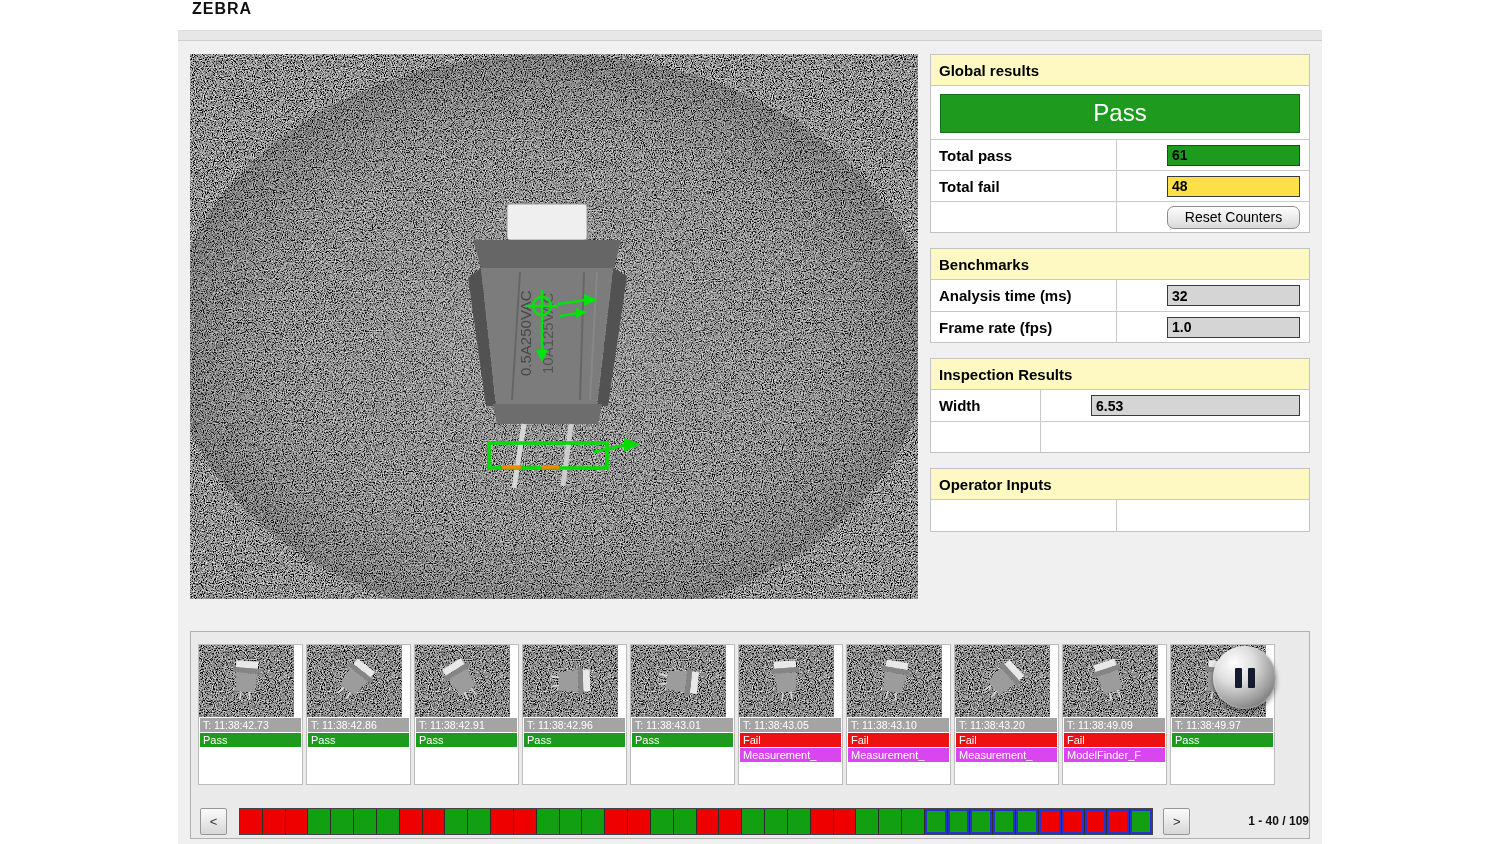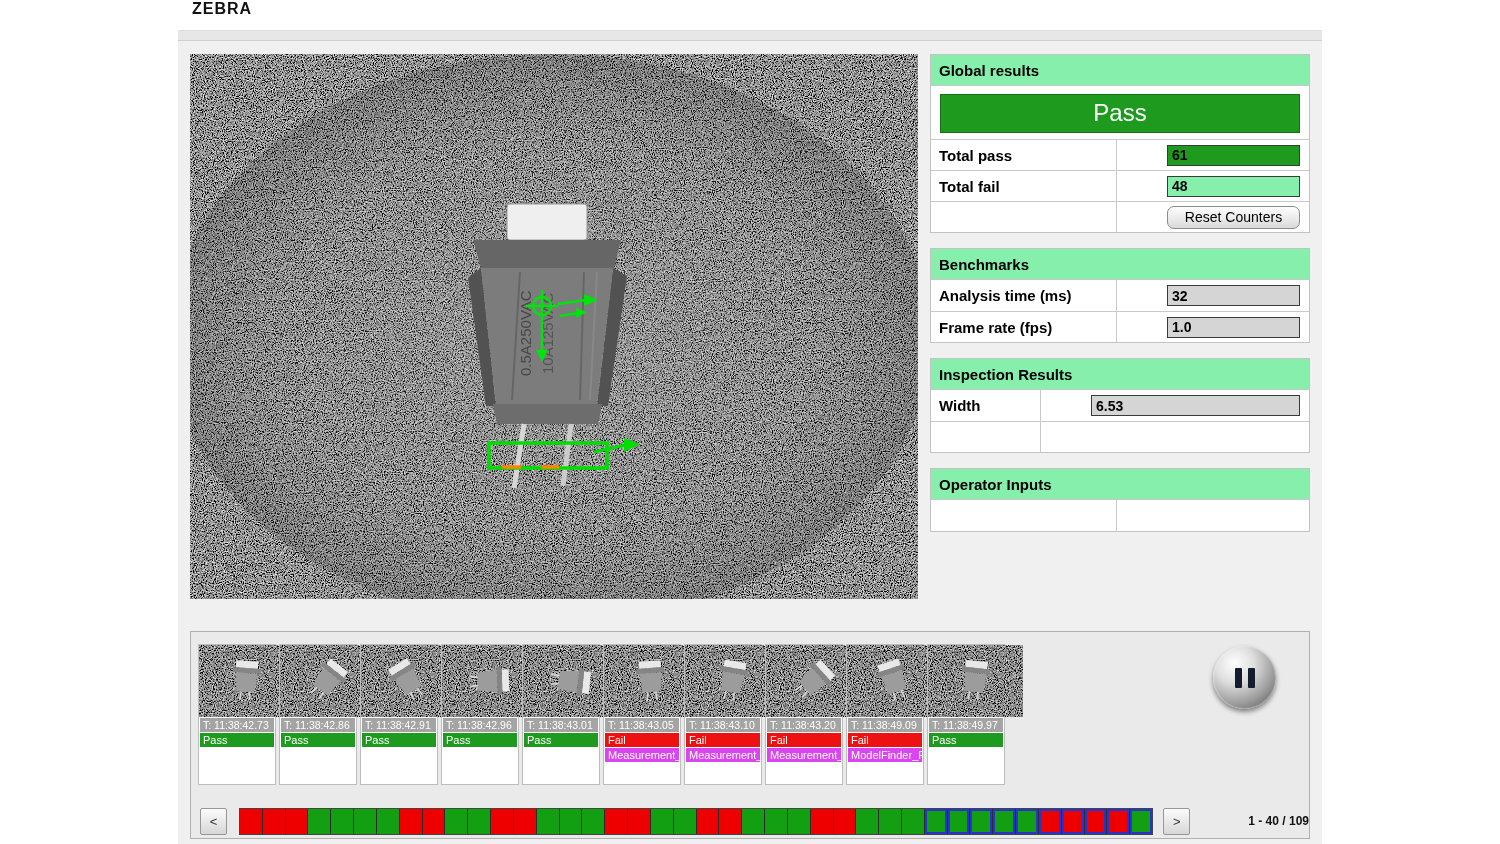--- a/index.html
+++ b/index.html
@@ -11,44 +11,44 @@
   .subbar { height:11px; background:#e7e7e7; border-top:1px solid #dedede; border-bottom:1px solid #cfcfcf; }
   .content { position:relative; width:100%; height:801px; }
 
   
   .cam-wrap { position:absolute; left:12px; top:13px; width:728px; height:545px; background:#0d0d0d; }
   svg.cam { display:block; width:728px; height:545px; }
 
   
   .right { position:absolute; left:752px; top:13px; width:380px; }
   .section { background:#fff; border:1px solid #c3c3c3; margin-bottom:15px; }
-  .sec-header { background:#86efac; border-bottom:1px solid #c9c9c9; padding:7px 8px 6px 8px;
+  .sec-header { background:#fef9c3; border-bottom:1px solid #c9c9c9; padding:7px 8px 6px 8px;
     font-weight:bold; font-size:15px; color:#000; }
   .banner-wrap { padding:8px 9px 6px 9px; }
   .banner { background:#1e9b1e; border:1px solid #147014; color:#fff; text-align:center;
     font-size:24px; padding:4px 0 5px 0; }
   .row { display:flex; border-top:1px solid #c9c9c9; height:31px; align-items:stretch;gap:44px; }
   .row .lbl { width:186px; padding-left:8px; font-weight:bold; font-size:15px; color:#000;
     border-right:1px solid #c9c9c9; display:flex; align-items:center; }
   .section.narrow .row .lbl { width:110px; }
   .row .val { flex:1; display:flex; align-items:center; padding:0 9px 0 6px; }
   .field { width:100%; height:21px; border:1px solid #3a3a3a; font-size:14px; font-weight:bold;
     color:#000; display:flex; align-items:center; padding-left:4px; }
   .field.pass { background:#1e9b1e; }
-  .field.fail { background:#86efac; }
+  .field.fail { background:#fde047; }
   .field.gray { background:#d5d5d5; }
   .btn-reset { width:100%; height:23px; border:1px solid #8a8a8a; border-radius:7px;
     background:linear-gradient(#fefefe,#dadada); font-size:14px; color:#000;
     font-family:"Liberation Sans",sans-serif; cursor:pointer; }
 
   
   .film { position:absolute; left:12px; top:590px; width:1120px; height:208px;
     background:#eaeaea; border:1px solid #b0b0b0; }
   .thumbs { position:absolute; left:7px; top:12px; display:flex; gap:3px; }
-  .thumb { width:78px; height:141px; background:#fff; border:1px solid #bdbdbd; }
+  .thumb { width:105px; height:141px; background:#fff; border:1px solid #bdbdbd; }
   .thumb svg { display:block; width:95px; height:72px; }
   .t-time { height:14px; margin:1px 1px 0 1px; background:#a4a4a4; color:#fff;
     font-size:10.5px; display:flex; align-items:center; padding-left:3px; white-space:nowrap; }
   .t-status { height:14px; margin:1px 1px 0 1px; color:#fff; font-size:11px;
     display:flex; align-items:center; padding-left:3px; }
   .t-status.pass { background:#1e9b1e; }
   .t-status.fail { background:#ee1111; }
   .t-detail { height:14px; margin:1px 1px 0 1px; background:#d946ef; color:#fff; font-size:11px;
     display:flex; align-items:center; padding-left:3px; white-space:nowrap; overflow:hidden; }
 

